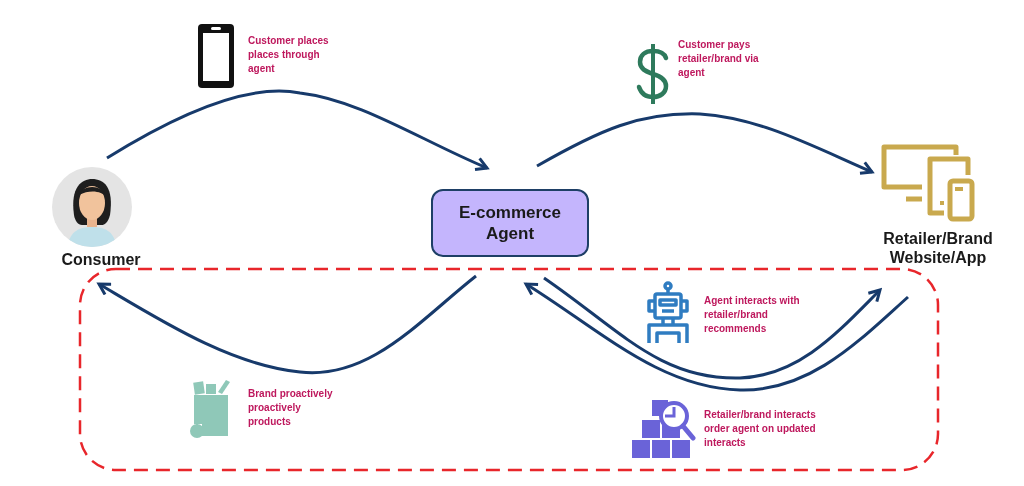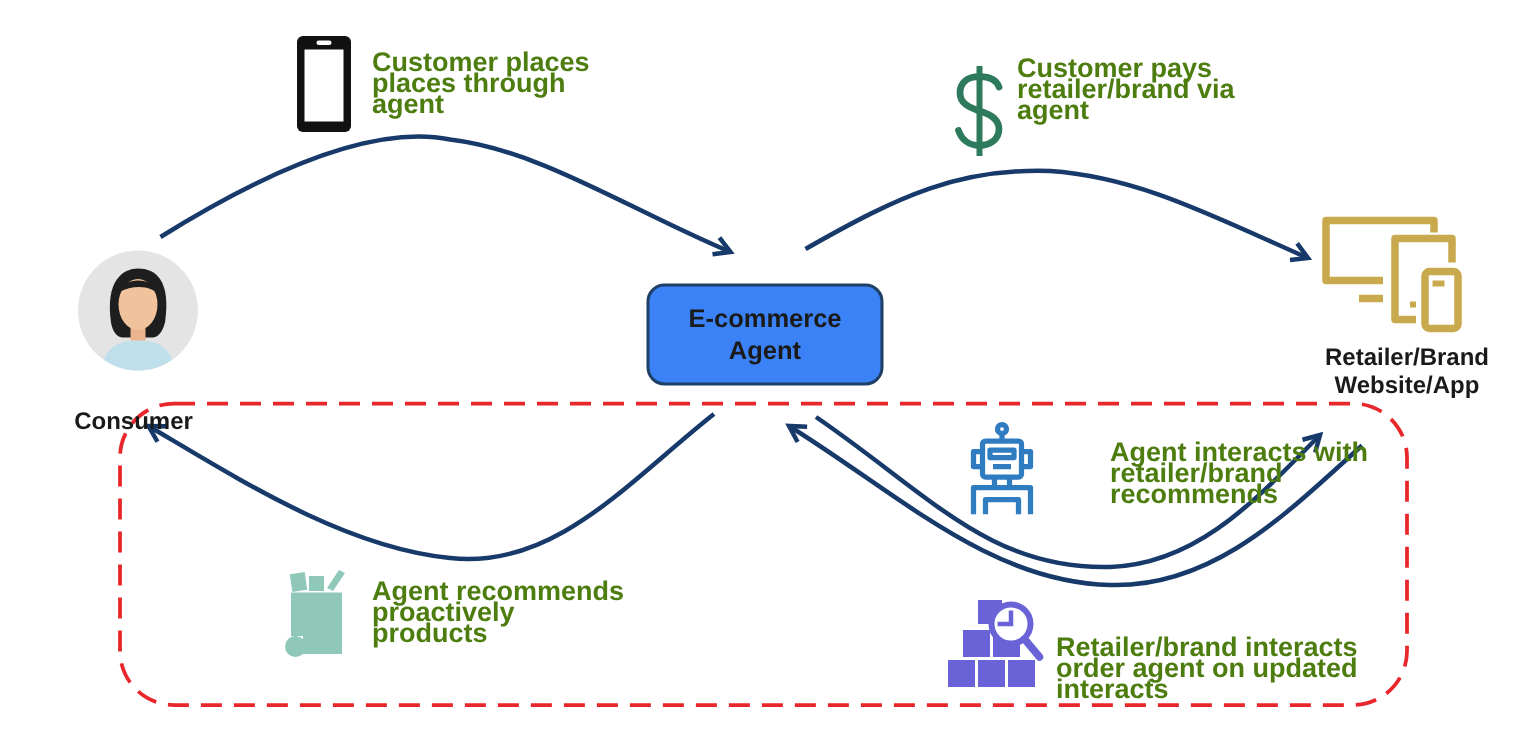--- a/index.html
+++ b/index.html
@@ -1,22 +1,22 @@
 <!DOCTYPE html>
 <html><head>
 <meta charset="utf-8">
 <style>
   html, body { margin: 0; padding: 0; background: #ffffff; }
   body { width: 1024px; height: 486px; position: relative; overflow: hidden;
          font-family: "Liberation Sans", sans-serif; color: #1a1a1a; }
   svg.canvas { position: absolute; left: 0; top: 0; }
-  .label { position: absolute; font-weight: bold; font-size: 18px; line-height: 14px; color: #4d7c0f; }
+  .label { position: absolute; font-weight: bold; font-size: 10px; line-height: 14px; color: #be185d; }
   .node-label { position: absolute; font-weight: bold; font-size: 16px; line-height: 19px; text-align: center; color: #1a1a1a; }
   .agent-box { position: absolute; left: 431px; top: 189px; width: 158px; height: 68px;
-               background: #3b82f6; border: 2px solid #1e3f66; border-radius: 12px;
+               background: #c4b5fd; border: 2px solid #1e3f66; border-radius: 12px;
                display: flex; align-items: center; justify-content: center; box-sizing: border-box; }
   .agent-box span { font-weight: bold; font-size: 17px; line-height: 21px; text-align: center; color: #1a1a1a; }
   .icon { position: absolute; }
 </style>
 </head>
 <body>
 
 <svg class="canvas" width="1024" height="486" viewBox="0 0 1024 486">
   <defs>
     <marker id="arr" viewBox="0 0 10 10" refX="8" refY="5" markerWidth="5" markerHeight="5" orient="auto-start-reverse">
@@ -43,21 +43,21 @@
       <circle cx="42" cy="42" r="40"></circle>
     </clipPath>
   <g clip-path="url(#cc)">
     <path d="M18,84 C18,66 30,62 42,62 C54,62 66,66 66,84 Z" fill="#bfe0ea"></path>
     <path d="M24,50 C20,22 32,14 42,14 C54,14 64,22 60,50 C58,58 54,60 52,60 L32,60 C28,60 25,56 24,50 Z" fill="#1e1e1e"></path>
     <rect x="37" y="50" width="10" height="12" fill="#e9b48e"></rect>
     <ellipse cx="42" cy="38" rx="13" ry="17" fill="#f1c39c"></ellipse>
     <path d="M29,30 C32,20 52,18 56,32 C52,26 40,24 29,30 Z" fill="#1e1e1e"></path>
   </g>
 </svg>
-<div class="node-label" style="left:37px;top:250px;width:104px;margin-top:22px;">Consumer</div>
+<div class="node-label" style="left:49px;top:250px;width:104px;">Consumer</div>
 
 <div class="agent-box">
   <span>
     <span>E-commerce</span><br>
     <span>Agent</span>
   </span>
 </div>
 
 <svg class="icon" style="left:878px;top:143px" width="106" height="80" viewBox="0 0 106 80">
   <g fill="none" stroke="#c9a94e" stroke-width="5" stroke-linejoin="round">
@@ -99,56 +99,56 @@
   <g fill="#8fc8b8">
     <rect x="6" y="4" width="10" height="12" transform="rotate(-8 11 10)"></rect>
     <rect x="18" y="6" width="10" height="10"></rect>
     <path d="M30,14 L38,2 L42,4 L34,16 Z"></path>
     <path d="M6,17 L40,17 L40,58 L14,58 L14,46 L6,46 Z"></path>
     <circle cx="9" cy="53" r="7"></circle>
     <rect x="8" y="42" width="2" height="5"></rect>
   </g>
 </svg>
 <div class="label" style="left:248px;top:387px;">
-  <span>Agent recommends</span><br>
+  <span>Brand proactively</span><br>
   <span>proactively</span><br>
   <span>products</span>
 </div>
 
 <svg class="icon" style="left:645px;top:281px" width="46" height="62" viewBox="0 0 46 62">
   <g fill="none" stroke="#2f7cc1" stroke-width="3.5" stroke-linejoin="round">
     <circle cx="23" cy="5" r="3"></circle>
     <line x1="23" y1="8" x2="23" y2="13"></line>
     <rect x="10" y="13" width="26" height="24" rx="2"></rect>
     <path d="M10,20 L4,20 L4,30 L10,30"></path>
     <path d="M36,20 L42,20 L42,30 L36,30"></path>
     <rect x="15" y="19" width="16" height="5"></rect>
     <line x1="17" y1="30" x2="29" y2="30"></line>
     <line x1="18" y1="37" x2="18" y2="43"></line>
     <line x1="28" y1="37" x2="28" y2="43"></line>
     <path d="M4,62 L4,44 L42,44 L42,62"></path>
     <path d="M12,62 L12,52 L34,52 L34,62"></path>
   </g>
 </svg>
-<div class="label" style="left:704px;top:294px;margin-left:36px;">
+<div class="label" style="left:704px;top:294px;">
   <span>Agent interacts with</span><br>
   <span>retailer/brand</span><br>
   <span>recommends</span>
 </div>
 
 <svg class="icon" style="left:630px;top:398px" width="66" height="62" viewBox="0 0 66 62">
   <g fill="#6a63d8">
     <rect x="22" y="2" width="16" height="16"></rect>
     <rect x="12" y="22" width="18" height="18"></rect>
     <rect x="2" y="42" width="18" height="18"></rect>
     <rect x="22" y="42" width="18" height="18"></rect>
     <rect x="42" y="42" width="18" height="18"></rect>
     <rect x="32" y="22" width="18" height="18"></rect>
   </g>
   <circle cx="44" cy="18" r="13" fill="#fff" stroke="#6a63d8" stroke-width="4"></circle>
   <path d="M44,9 L44,18 L35,18" fill="none" stroke="#6a63d8" stroke-width="3"></path>
   <line x1="53" y1="28" x2="63" y2="40" stroke="#6a63d8" stroke-width="5" stroke-linecap="round"></line>
 </svg>
-<div class="label" style="left:704px;top:408px;margin-top:16px;">
+<div class="label" style="left:704px;top:408px;">
   <span>Retailer/brand interacts</span><br>
   <span>order agent on updated</span><br>
   <span>interacts</span>
 </div>
 
 </body></html>

